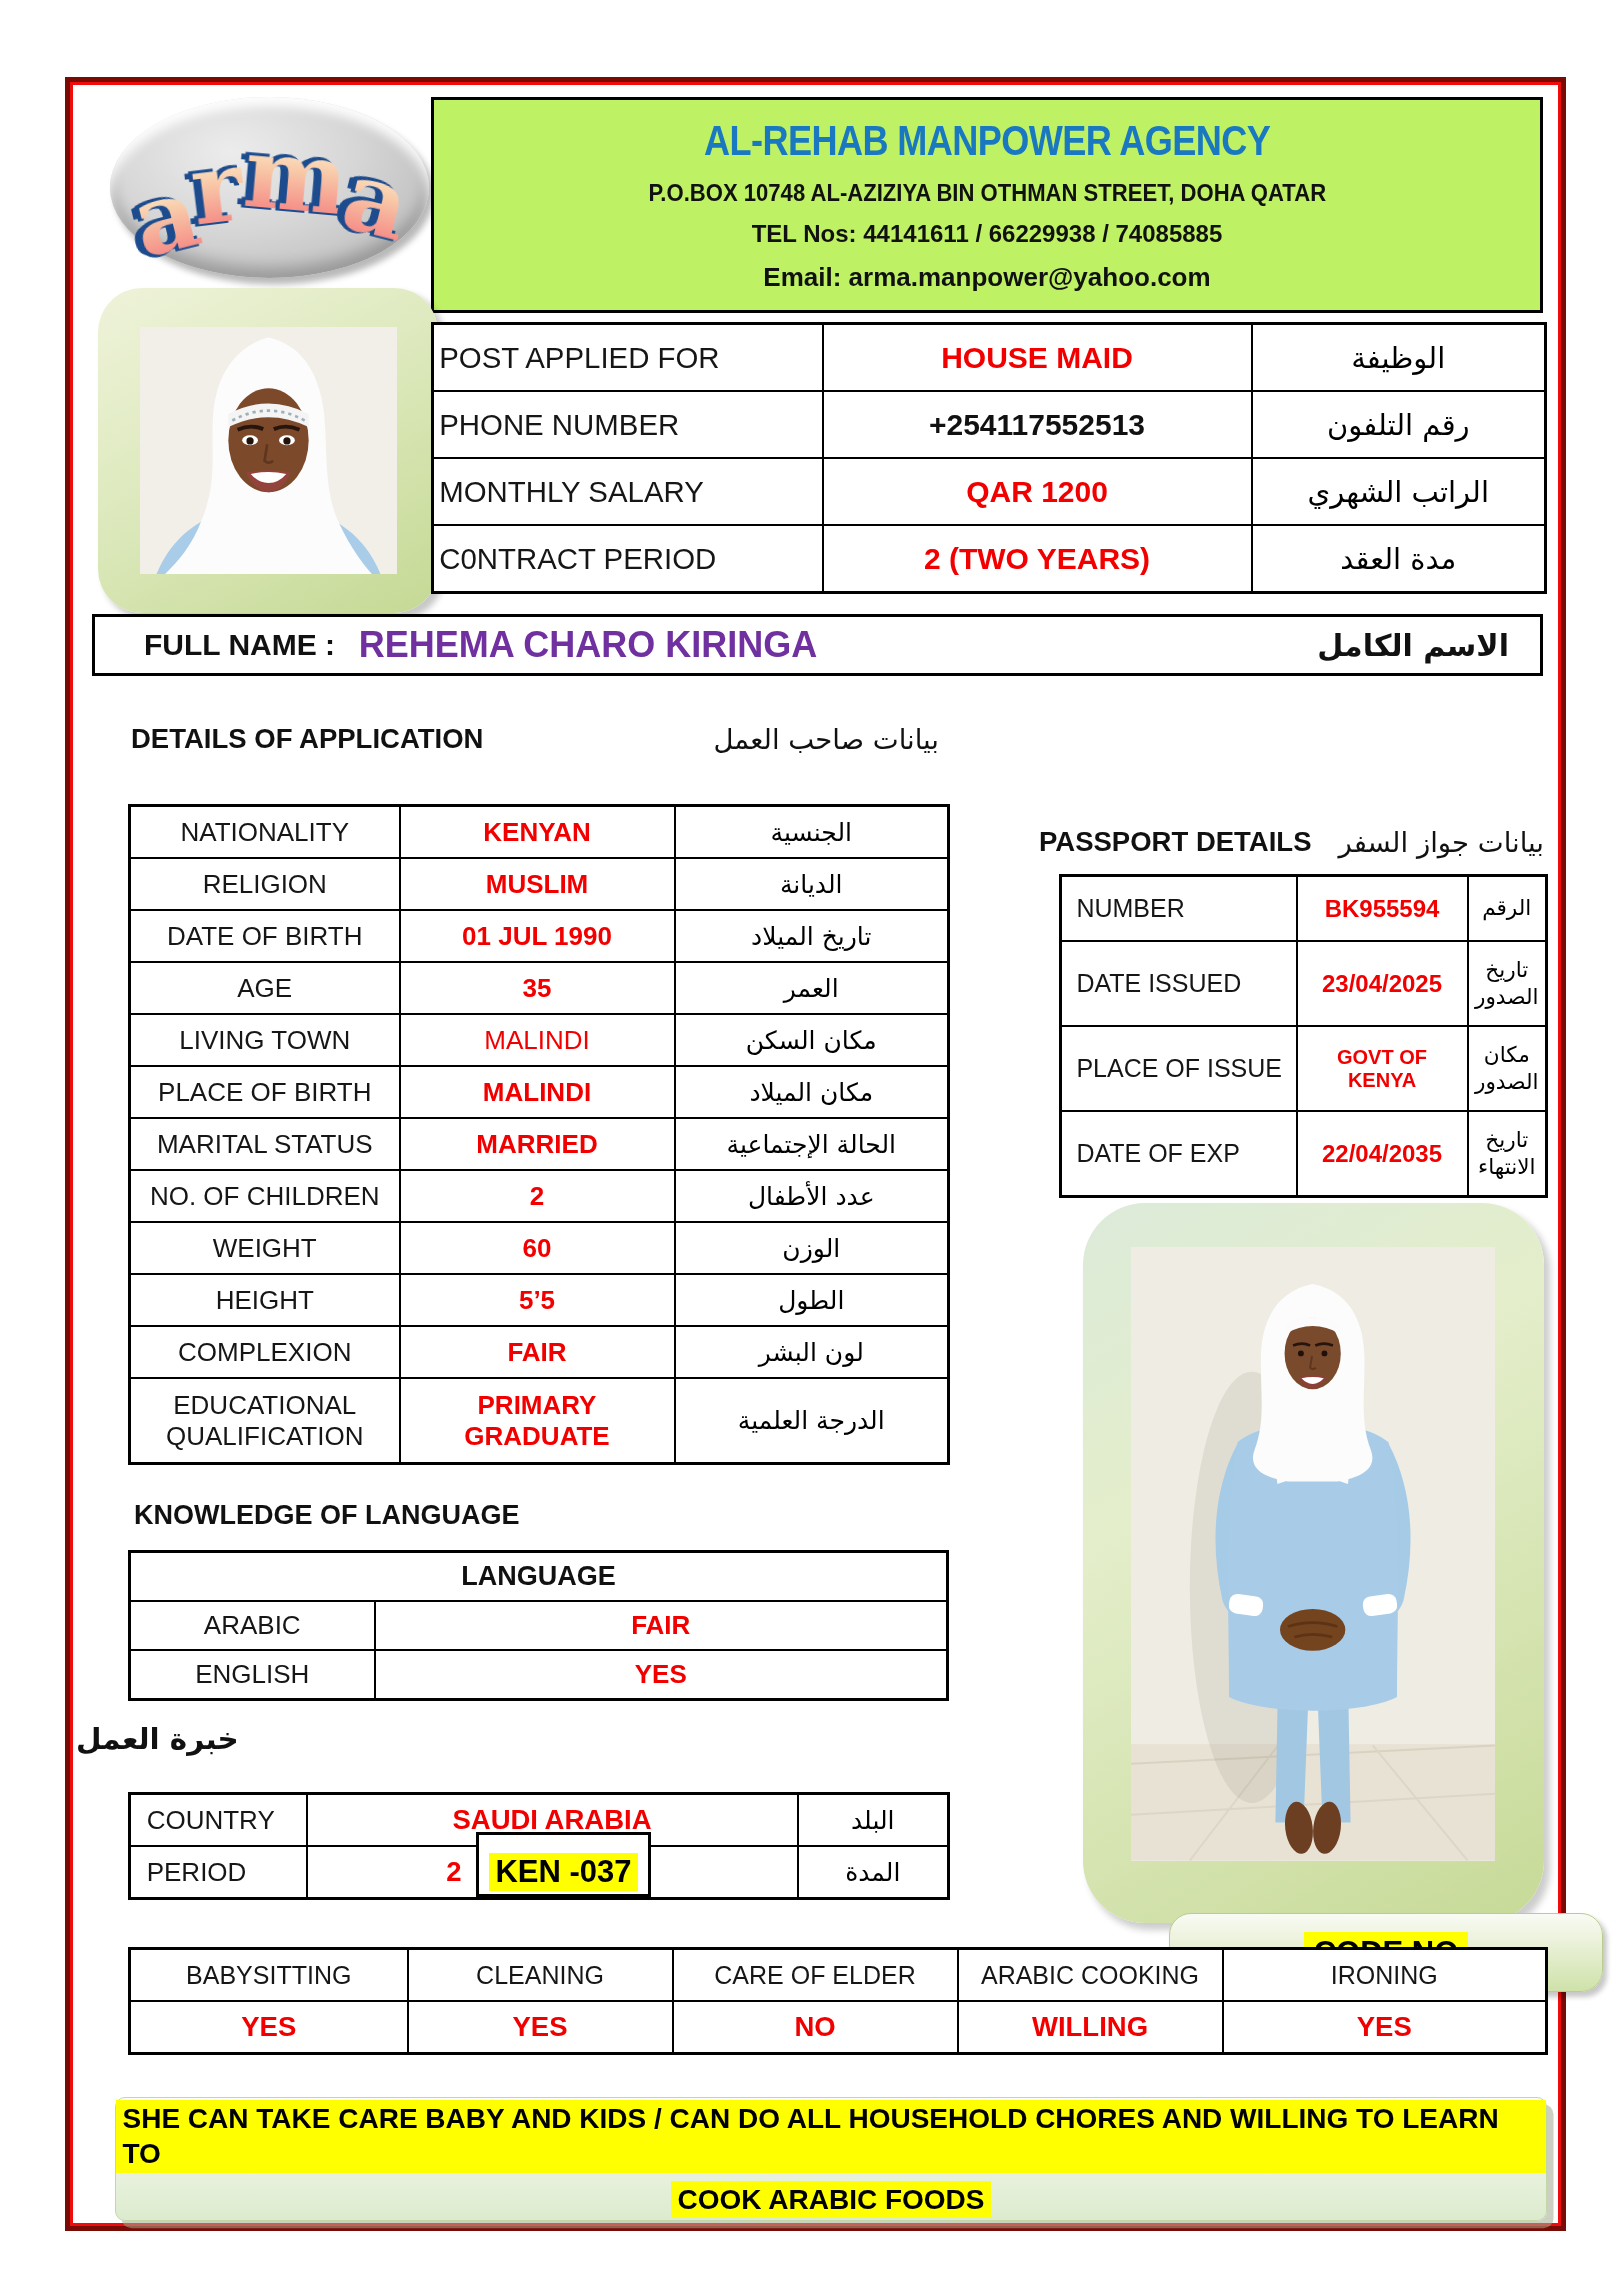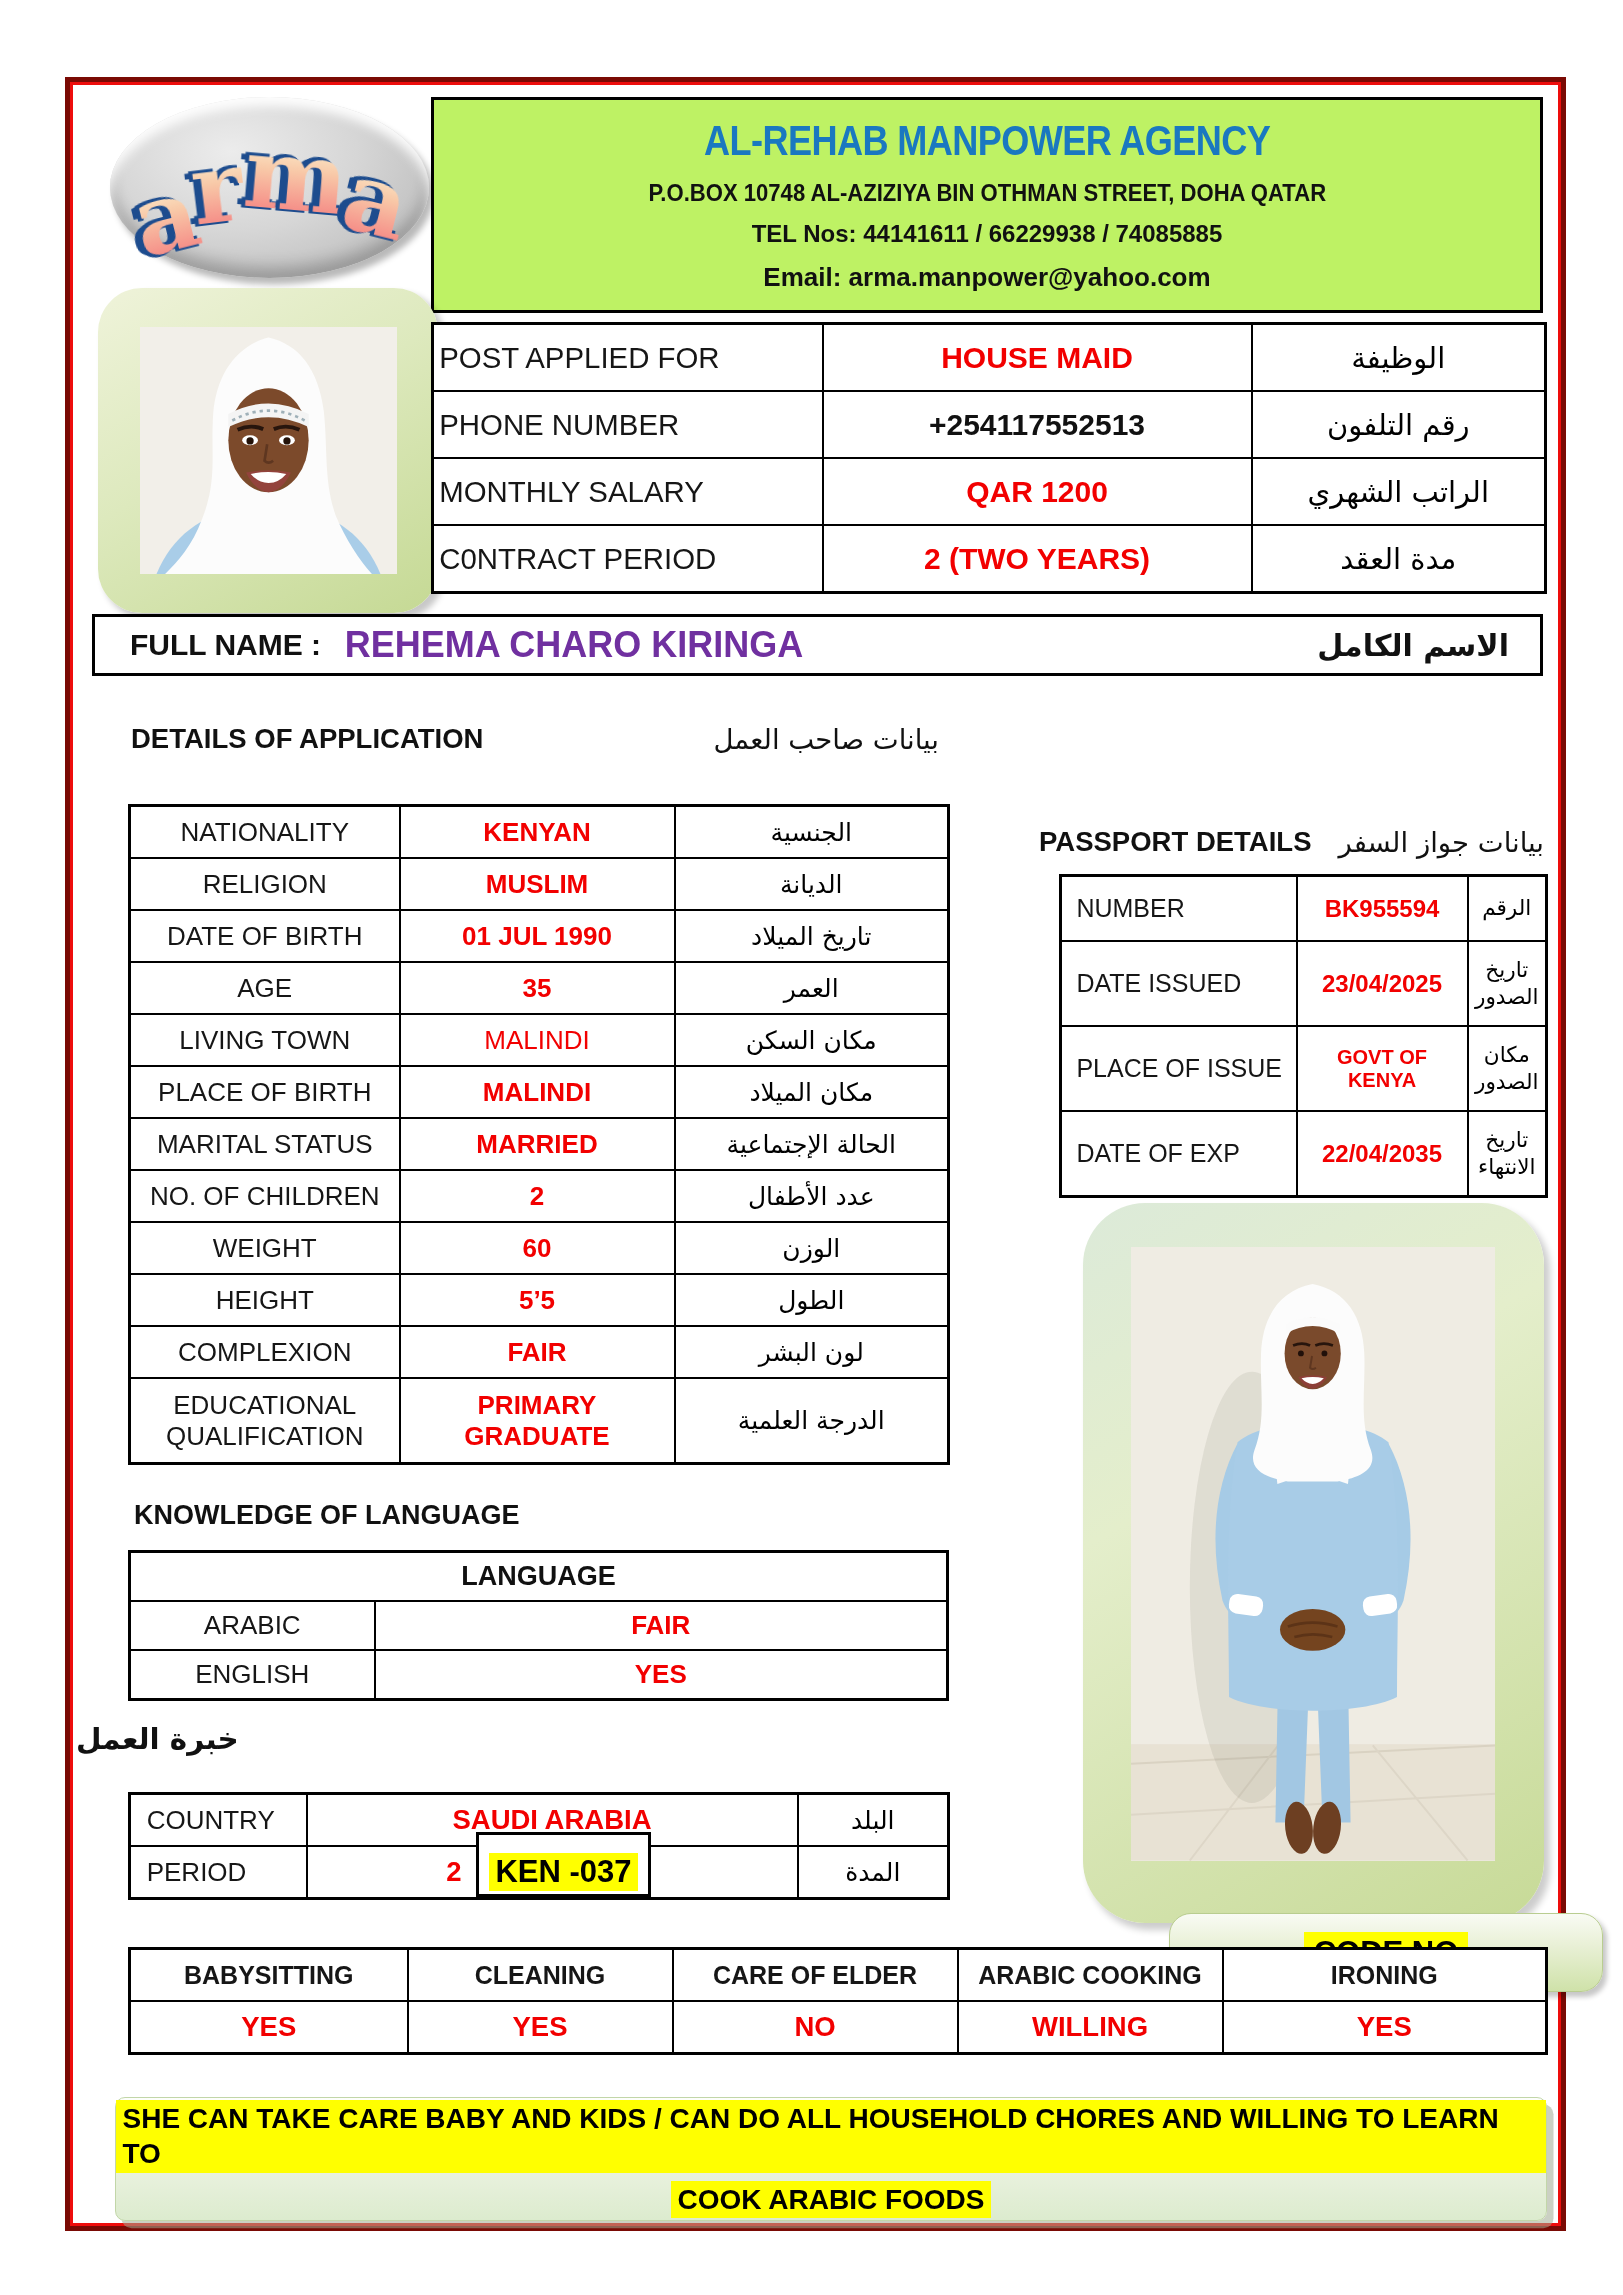--- a/index.html
+++ b/index.html
@@ -56,21 +56,21 @@
   .app-table{left:431px;top:322px;width:1112px;}
   .app-table td{height:65px;}
   .app-table td.lbl{font-size:29.4px;text-align:left;}
   .app-table td.val{font-size:30px;}
   .app-table td.ar{font-size:29px;}
   .vblack{color:#111 !important;}
 
   
   .fullname-bar{left:92px;top:614px;width:1451px;height:62px;border:3.3px solid #000;box-sizing:border-box;
     background:#fff;display:flex;align-items:center;}
-  .fn-label{font-size:30px;font-weight:bold;margin-left:35px;white-space:nowrap;}
+  .fn-label{font-size:30px;font-weight:bold;margin-left:49px;white-space:nowrap;}
   .fn-value{font-size:36px;font-weight:bold;color:#7030a0;margin-left:23.6px;white-space:nowrap;}
   .fn-ar{font-family:"DejaVu Sans",sans-serif;font-size:30px;font-weight:bold;margin-left:auto;margin-right:31px;}
 
   
   .sec-row{display:flex;align-items:center;justify-content:space-between;}
   .sec-title{font-size:27.5px;font-weight:bold;}
   .sec-ar{font-family:"DejaVu Sans",sans-serif;font-size:27.5px;}
   .details-head{left:131px;top:723px;width:808px;}
   .passport-head{left:1039px;top:826px;width:505px;}
 
@@ -115,21 +115,21 @@
   .country-table td.lbl{text-align:left;padding-left:15.7px;}
   .country-table td.val{font-size:27.5px;}
   .period-val{display:inline-block;margin-right:196px;}
   .ken-box{left:476px;top:1832px;width:175px;height:65px;background:#fff;border:3.3px solid #000;box-sizing:border-box;
     z-index:5;display:flex;align-items:flex-end;justify-content:center;padding-bottom:2.6px;}
   .ken-box .hl{font-size:31px;padding:1.3px 6.5px;}
 
   
   .skills-table{left:128px;top:1947px;width:1417px;}
   .skills-table td{height:50px;}
-  .skills-table td.lbl{font-size:25px;font-weight:bold;}
+  .skills-table td.lbl{font-size:25px;font-weight:normal;}
   .skills-table td.val{font-size:27.5px;}
 
   
   .note-box{left:115px;top:2069px;width:1430px;height:122px;border-radius:10px;
     background:linear-gradient(180deg,#fdfefc 0%,#eef4e4 45%,#dcebce 100%);
     border:1.3px solid #c2d6a8;box-shadow:6.5px 7.2px 0 rgba(160,170,145,.55);
     display:flex;flex-direction:column;align-items:center;justify-content:center;gap:8px;margin-top:28px;}
   .note-box .hl{font-size:28px;line-height:1.25;padding:1.3px 6.5px;}
 </style>
 </head>

